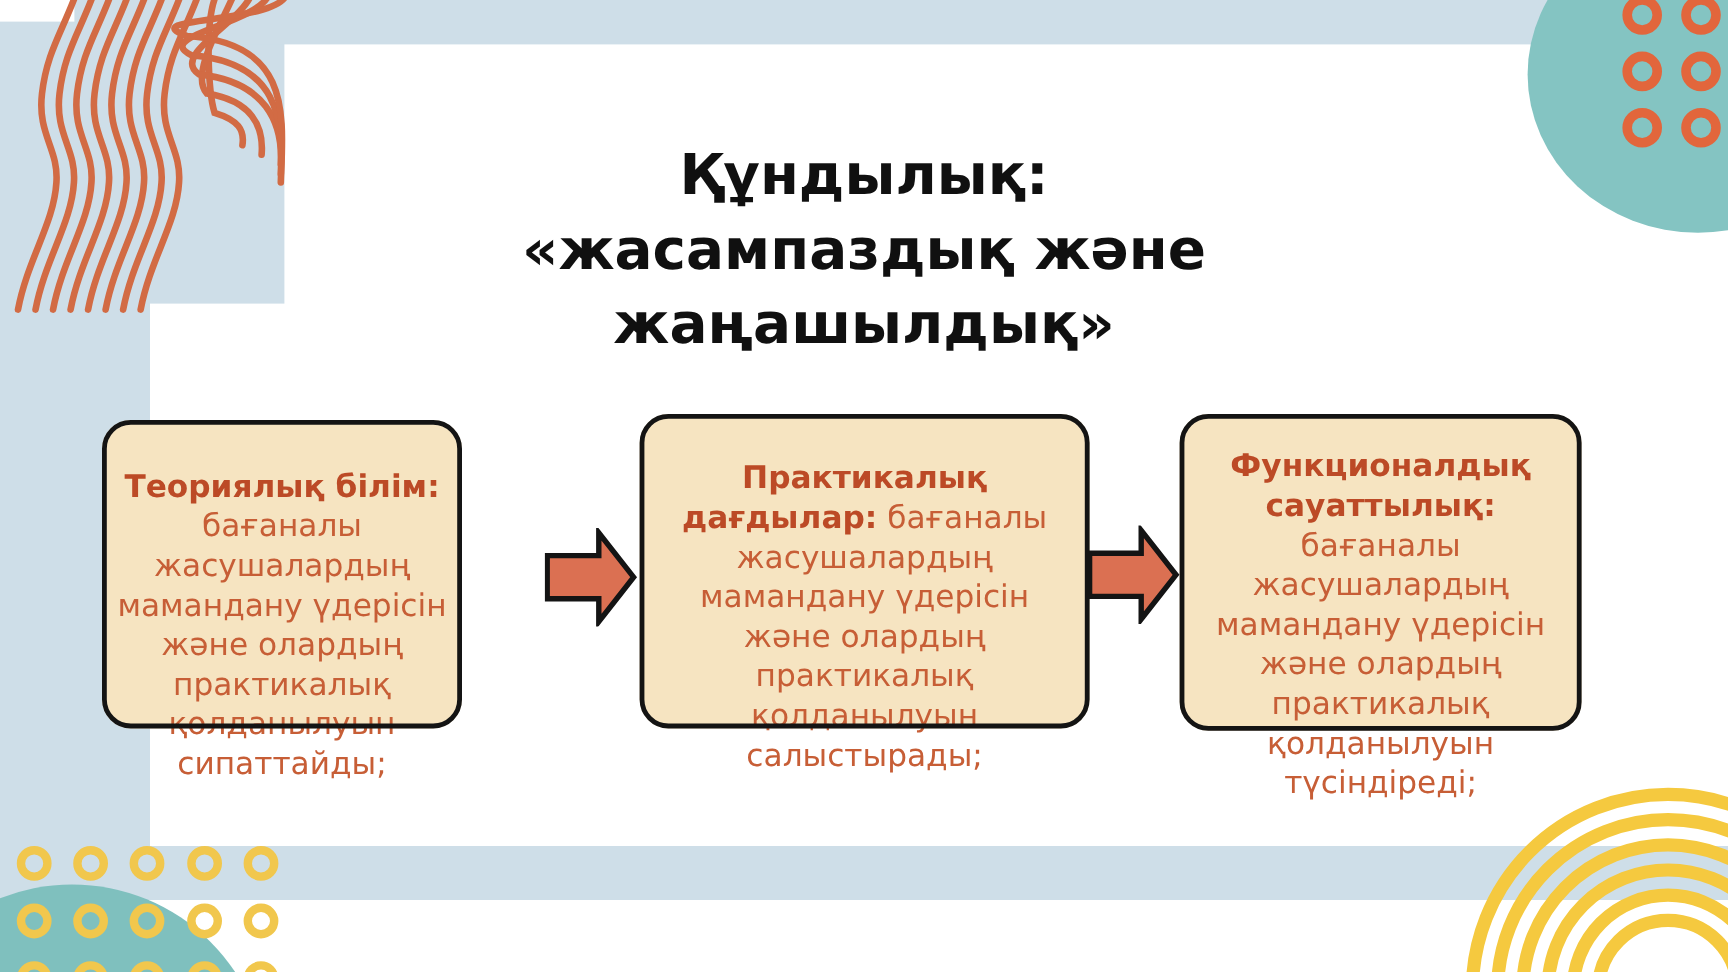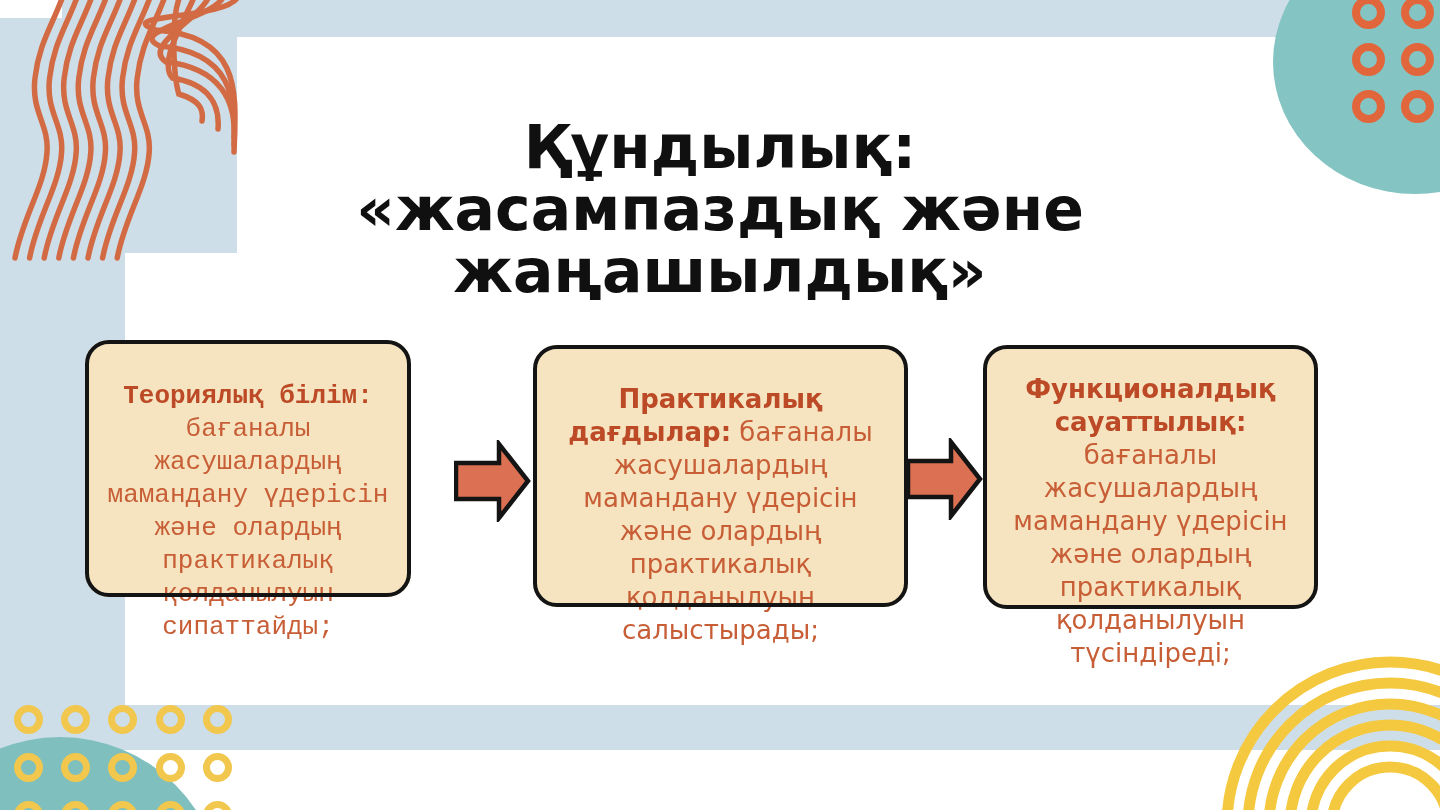--- a/index.html
+++ b/index.html
@@ -20,27 +20,27 @@
   #waves{position:absolute;left:0;top:0;width:320px;height:300px;}
   #teal-circle-tr{position:absolute;left:1273px;top:-70px;width:284px;height:264px;border-radius:50%;background:var(--teal-shape);}
   #teal-blob-bl{position:absolute;left:-103px;top:737px;width:326px;height:326px;border-radius:50%;background:var(--teal-shape-dark);}
   .ring{position:absolute;border-radius:50%;background:transparent;}
   .ring.orange{width:33px;height:33px;border:8px solid var(--ring-orange);}
   .ring.yellow{width:29px;height:29px;border:7px solid var(--ring-yellow);}
   #arcs-br{position:absolute;left:1200px;top:640px;width:240px;height:170px;}
   
   #slide-title{
     position:absolute;left:350px;top:116px;width:740px;
-    font-size:60px;line-height:62px;font-weight:bold;color:var(--title-text);
+    font-size:47px;line-height:62px;font-weight:bold;color:var(--title-text);
     text-align:center;white-space:pre-line;
   }
   
   .card{position:absolute;background:var(--card-fill);border-radius:24px;}
   .card::after{content:"";position:absolute;inset:0;border:4.5px solid var(--card-border);border-radius:24px;pointer-events:none;}
-  #card-1{left:85px;top:340px;width:326px;height:257px;font-family:Liberation Mono, monospace;}
+  #card-1{left:85px;top:350px;width:300px;height:257px;}
   #card-2{left:533px;top:345px;width:375px;height:262px;}
   #card-3{left:983px;top:345px;width:335px;height:264px;}
   .card-text{
     position:relative;width:100%;padding:0 8px;text-align:center;
     font-size:26px;line-height:33px;color:var(--card-body-text);white-space:pre-line;
   }
   #card-1 .card-text{padding-top:40px;}
   #card-2 .card-text{padding-top:38px;}
   #card-3 .card-text{padding-top:28px;}
   .card-heading{font-weight:bold;color:var(--card-heading-text);}

